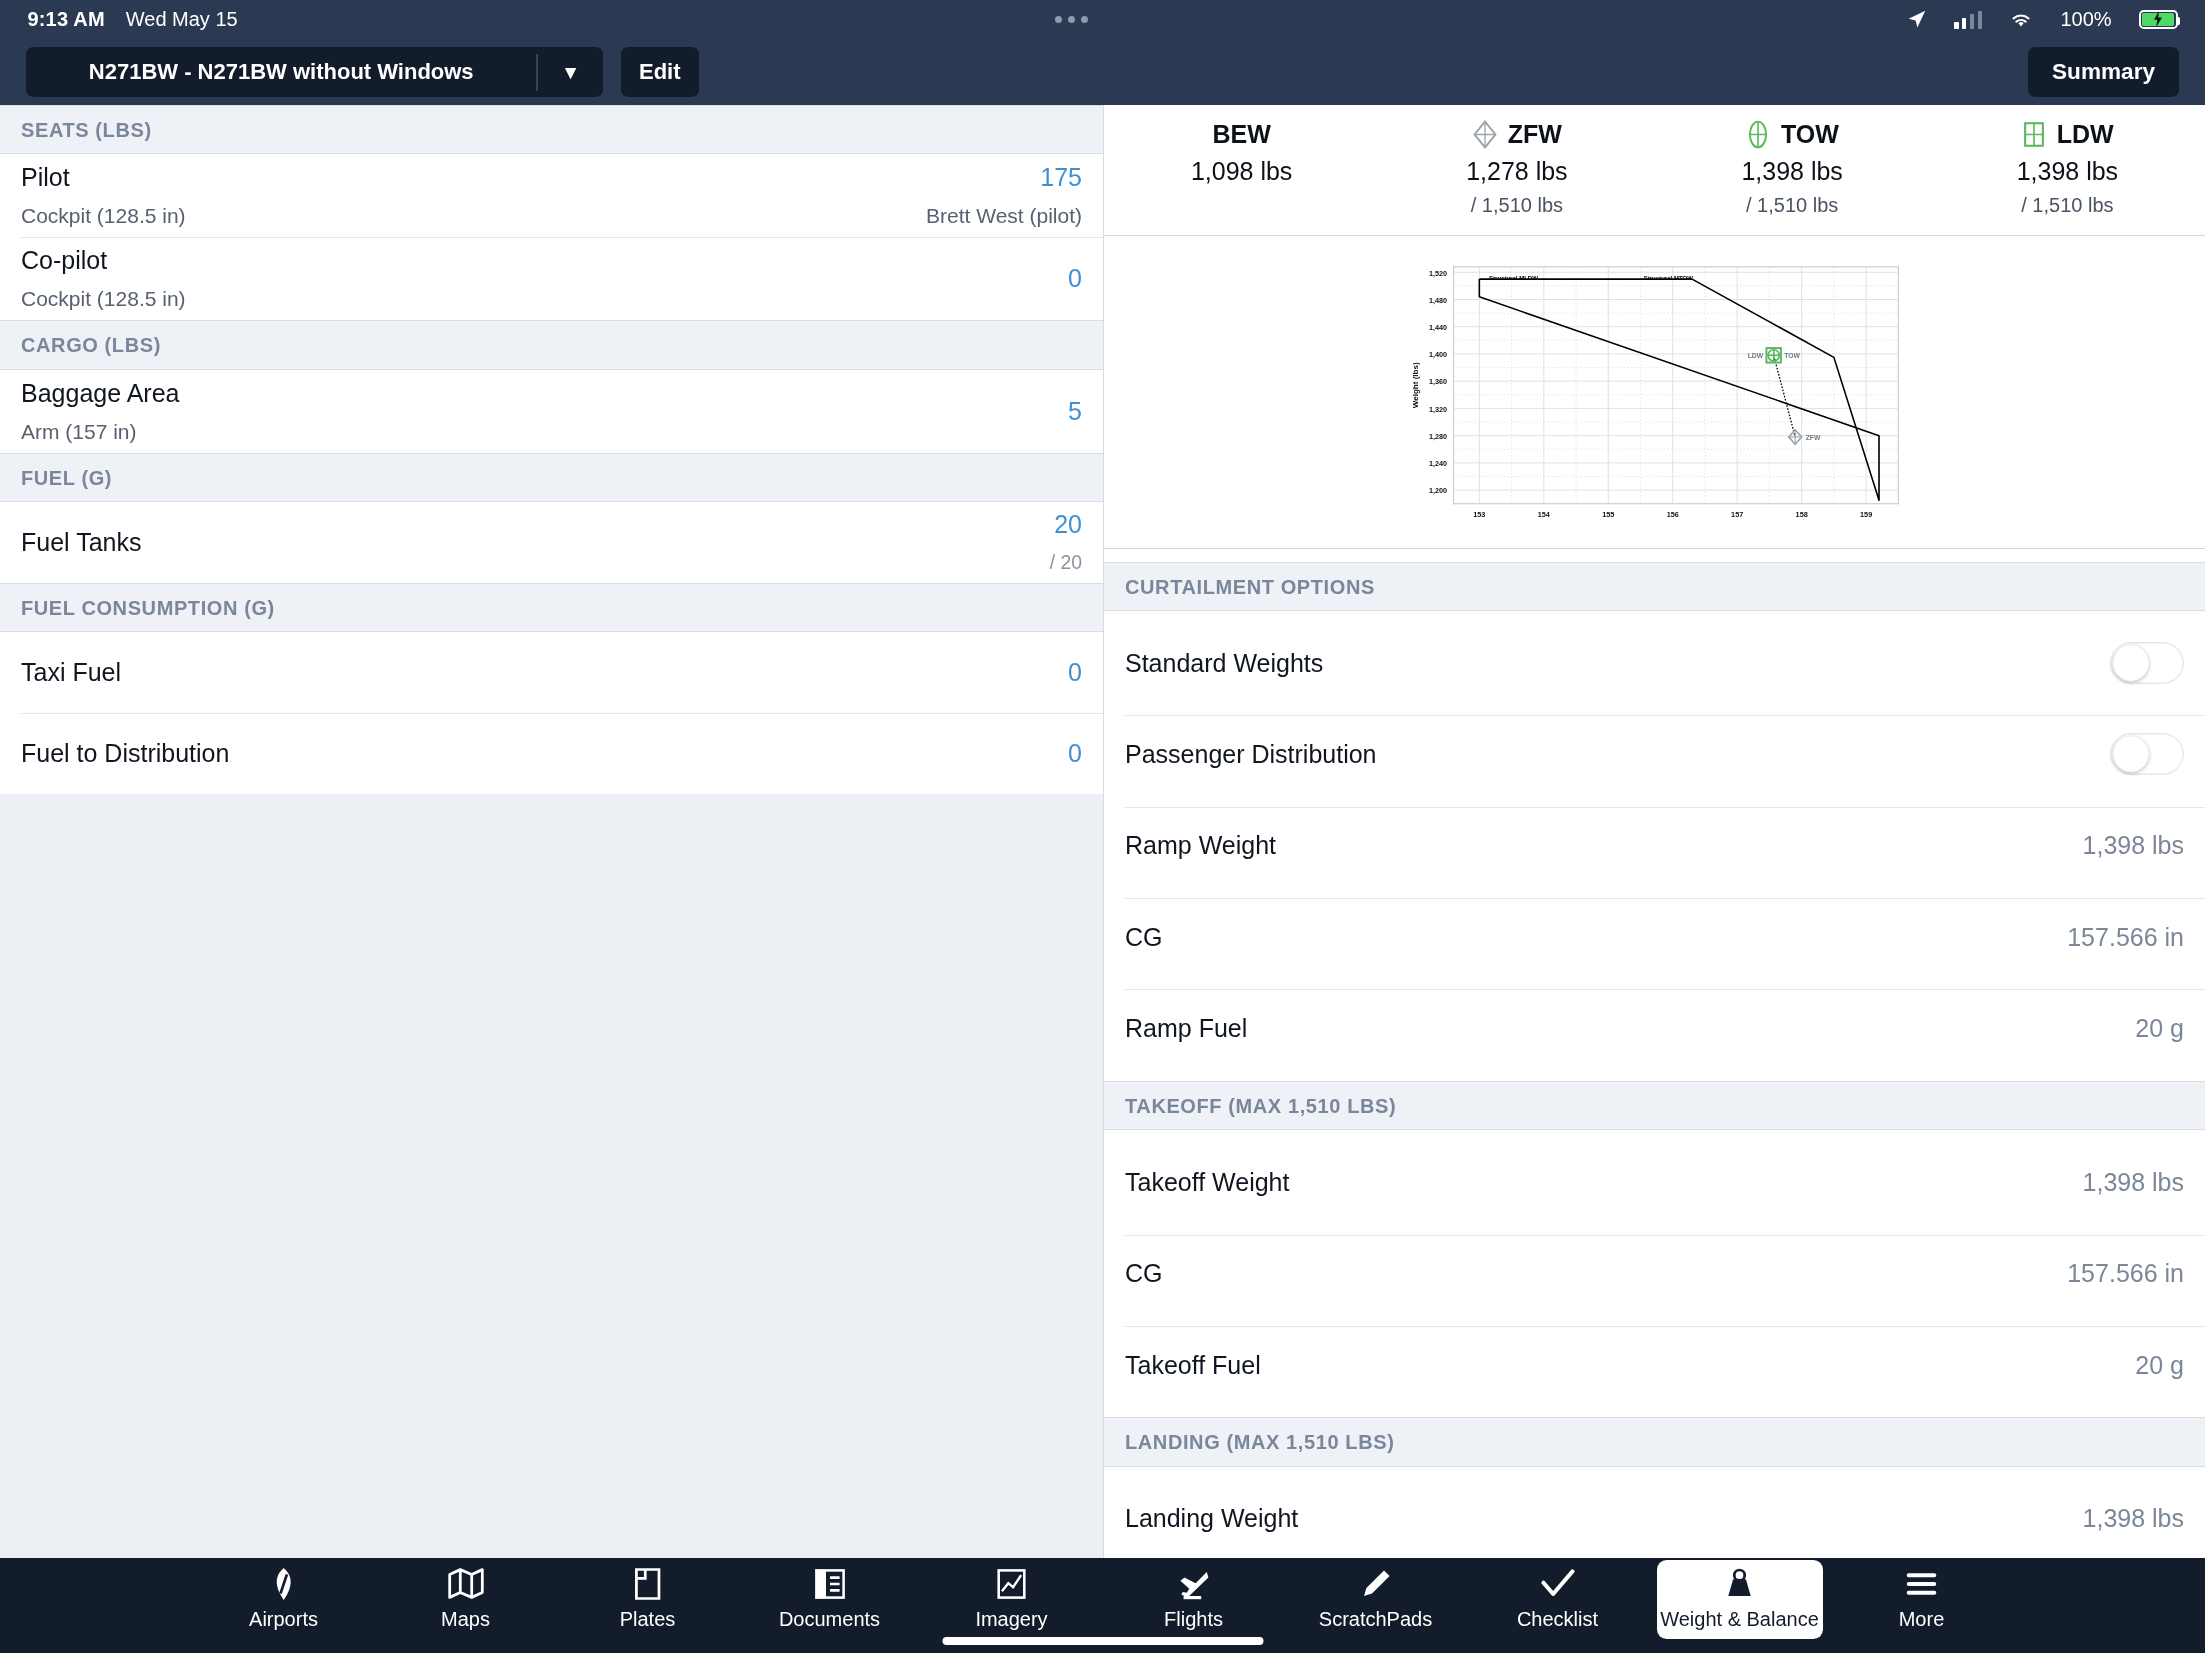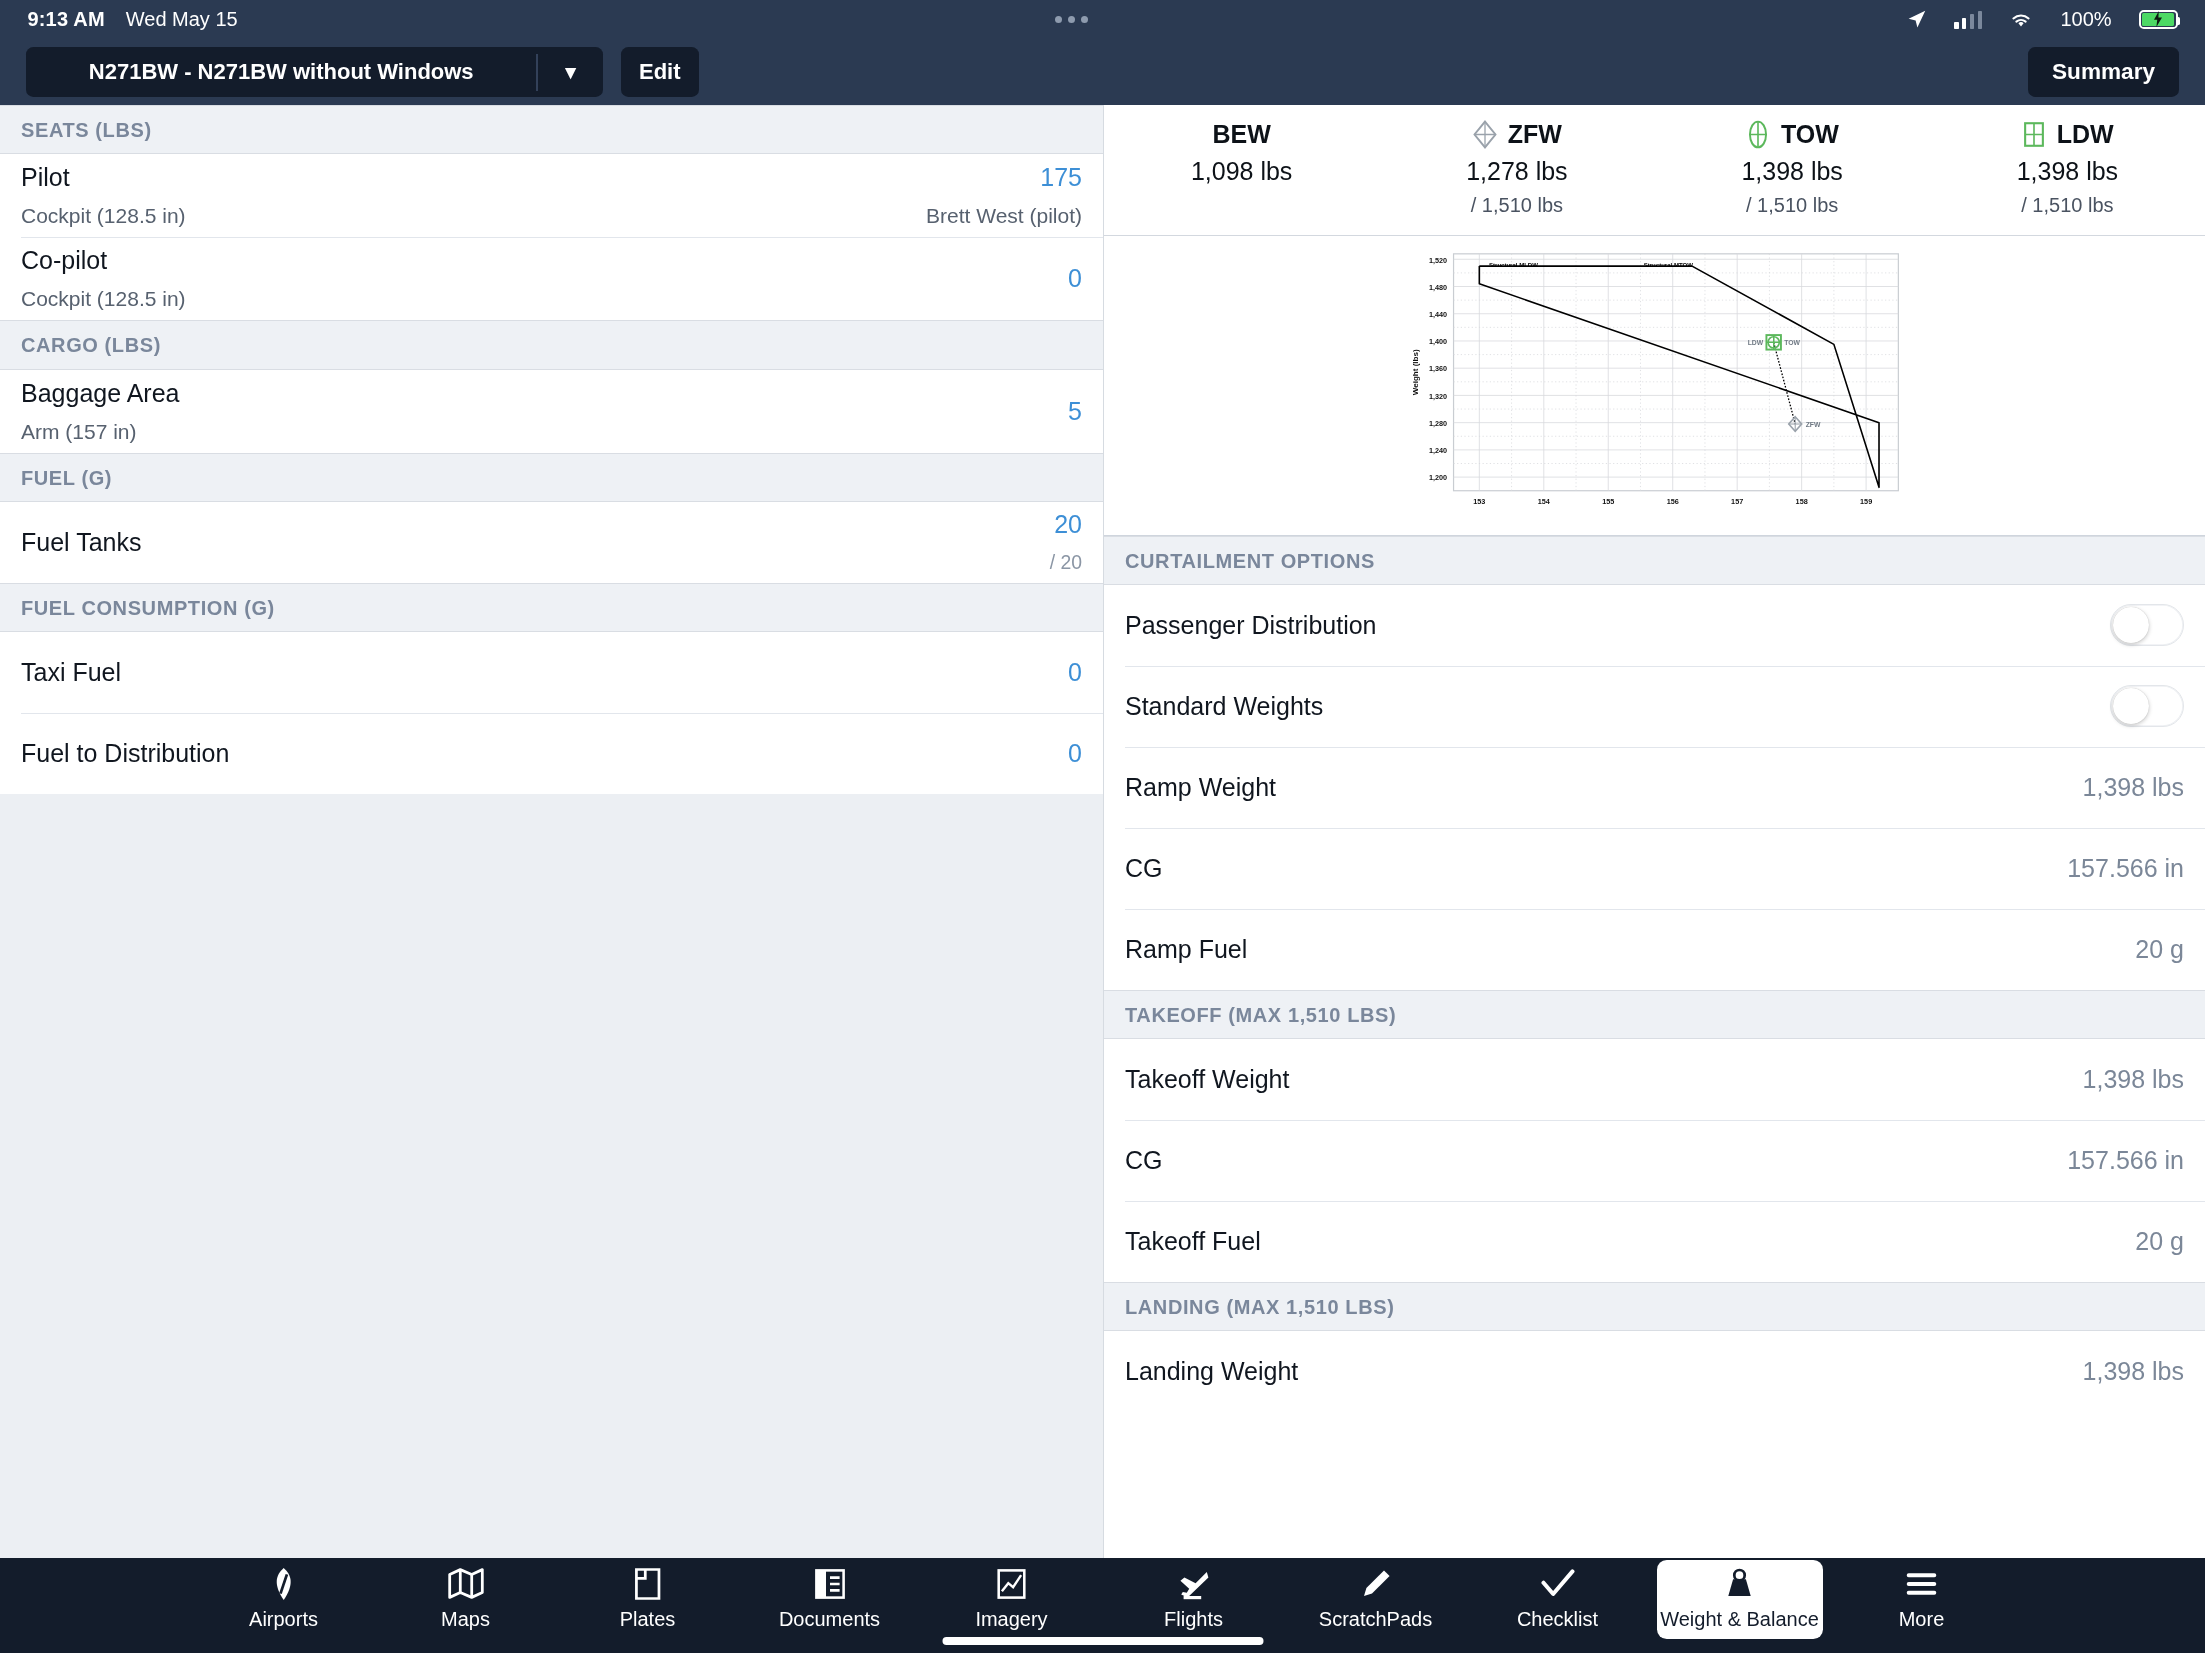--- a/index.html
+++ b/index.html
@@ -85,21 +85,21 @@
   }
 
   
   .body { flex: 1; display: flex; min-height: 0; background: #eceff3; }
   .left-pane {
     width: 1104px; flex: 0 0 1104px;
     background: #eceff3;
     border-right: 0.8px solid #d6dbe1;
     overflow: hidden;
   }
-  .right-pane { flex: 1; background: #ffffff; overflow: hidden; display: flex; flex-direction: column; }
+  .right-pane { flex: 1; background: #ffffff; overflow: hidden; display: flex; flex-direction: column; gap: 13px; }
 
   
   .sec-header {
     background: #eef1f5;
     border-top: 0.8px solid #d9dde3;
     border-bottom: 0.8px solid #d9dde3;
     padding: 13px 21px 11.3px 21px;
     color: #7a879b; font-size: 20px; font-weight: 600;
     letter-spacing: 0.6px; text-transform: uppercase;
   }
@@ -419,31 +419,31 @@
             <text x="470.2800000000003" y="119.32758620689657" text-anchor="start" font-size="8.5" font-weight="700" font-family="&quot;Liberation Sans&quot;, sans-serif" fill="#6f7984">TOW</text>
             <polygon points="484.0000000000005,208.20689655172413 492.0000000000005,217.20689655172413 484.0000000000005,226.20689655172413 476.0000000000005,217.20689655172413" fill="none" stroke="#9aa2ab" stroke-width="2"></polygon>
             <line x1="484.0000000000005" y1="208.20689655172413" x2="484.0000000000005" y2="226.20689655172413" stroke="#9aa2ab" stroke-width="1.3"></line>
             <line x1="476.0000000000005" y1="217.20689655172413" x2="492.0000000000005" y2="217.20689655172413" stroke="#9aa2ab" stroke-width="1.3"></line>
             <text x="497.0000000000005" y="220.70689655172413" text-anchor="start" font-size="8.5" font-weight="700" font-family="&quot;Liberation Sans&quot;, sans-serif" fill="#6f7984">ZFW</text>
           </svg>
       </div>
 
       <div class="sec-header">CURTAILMENT OPTIONS</div>
       <div class="row r-short">
+        <span class="row-title">Standard Weights</span>
+        <span class="toggle">
+            <span class="knob"></span>
+          </span>
+      </div>
+      <div class="row r-short">
         <span class="row-title">Passenger Distribution</span>
         <span class="toggle">
             <span class="knob"></span>
           </span>
       </div>
-      <div class="row r-short">
-        <span class="row-title">Standard Weights</span>
-        <span class="toggle">
-            <span class="knob"></span>
-          </span>
-      </div>
 
       <div class="row r-short">
         <span class="row-title">Ramp Weight</span>
         <span class="row-value grey">1,398 lbs</span>
       </div>
       <div class="row r-short">
         <span class="row-title">CG</span>
         <span class="row-value grey">157.566 in</span>
       </div>
       <div class="row r-short">

